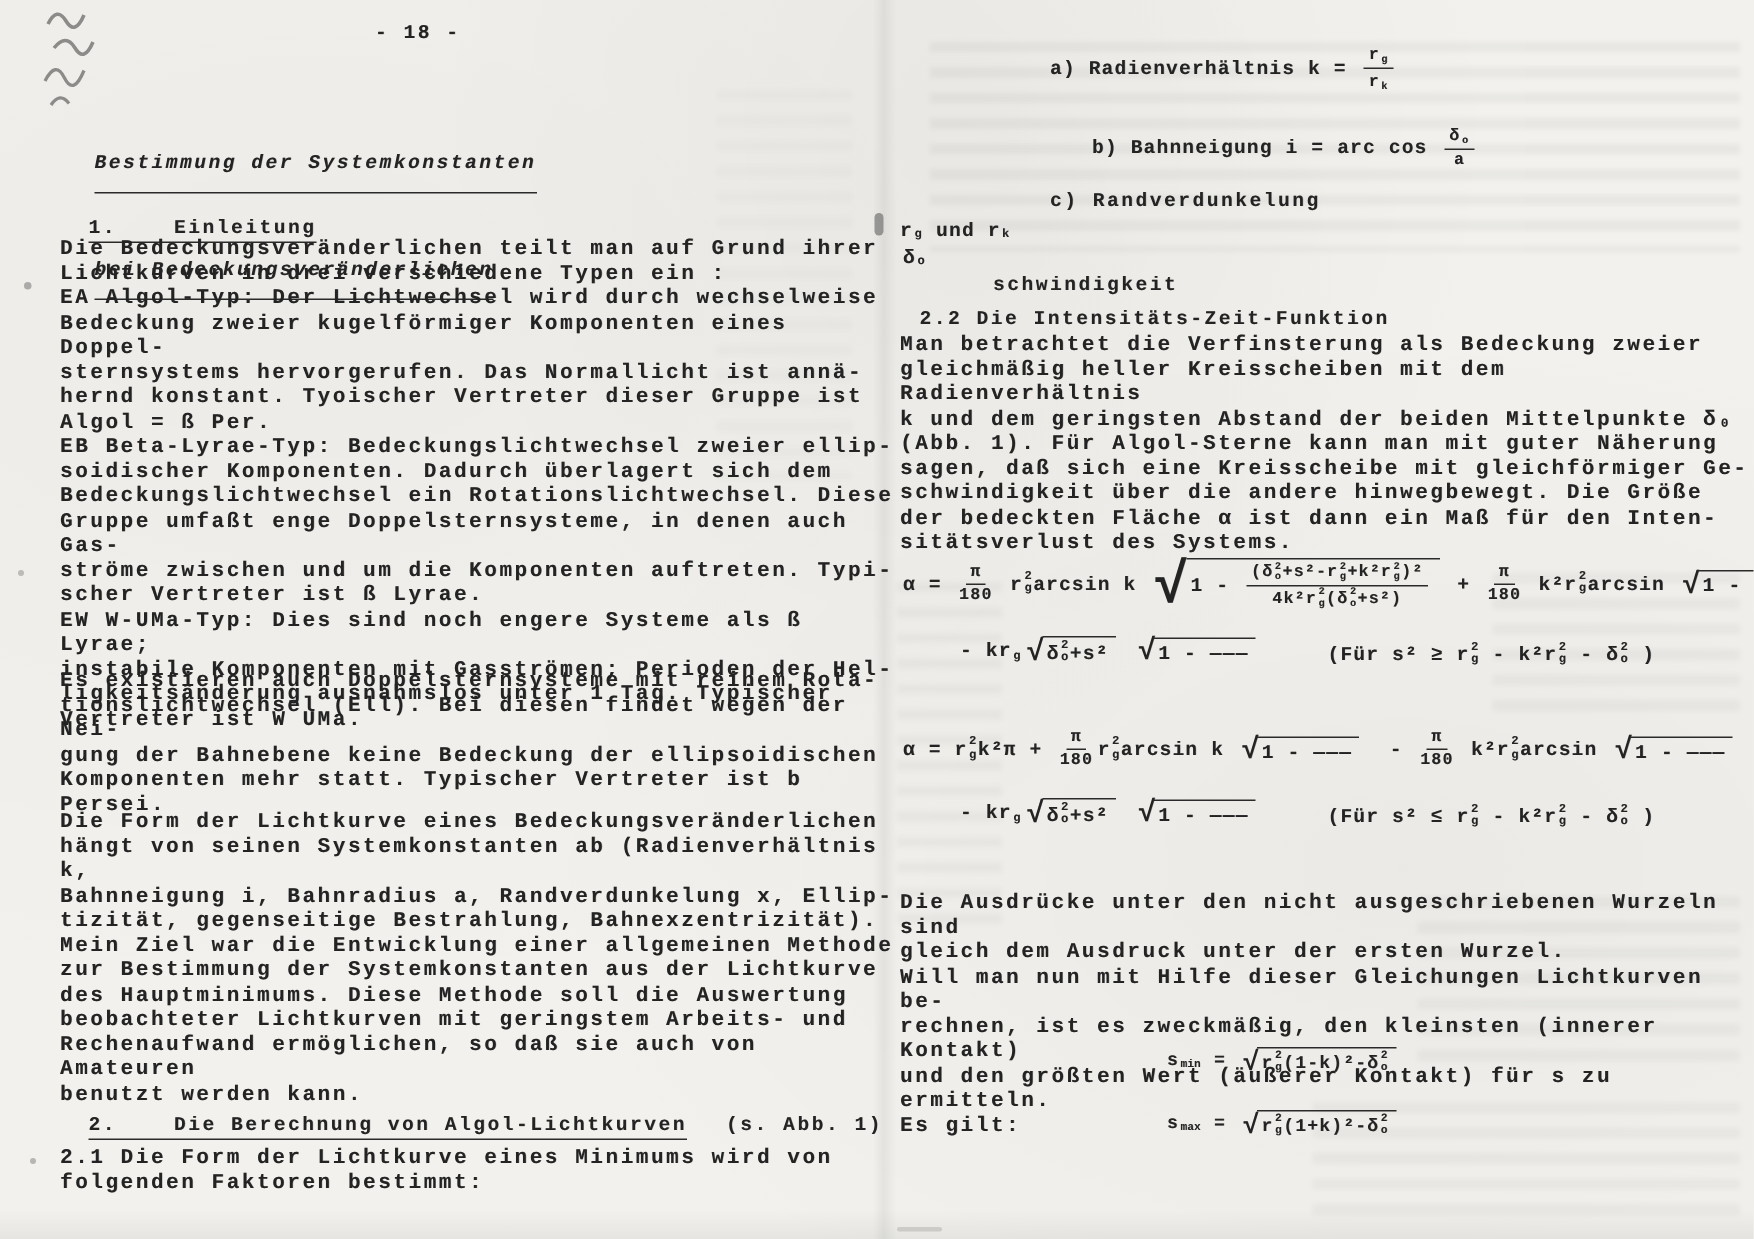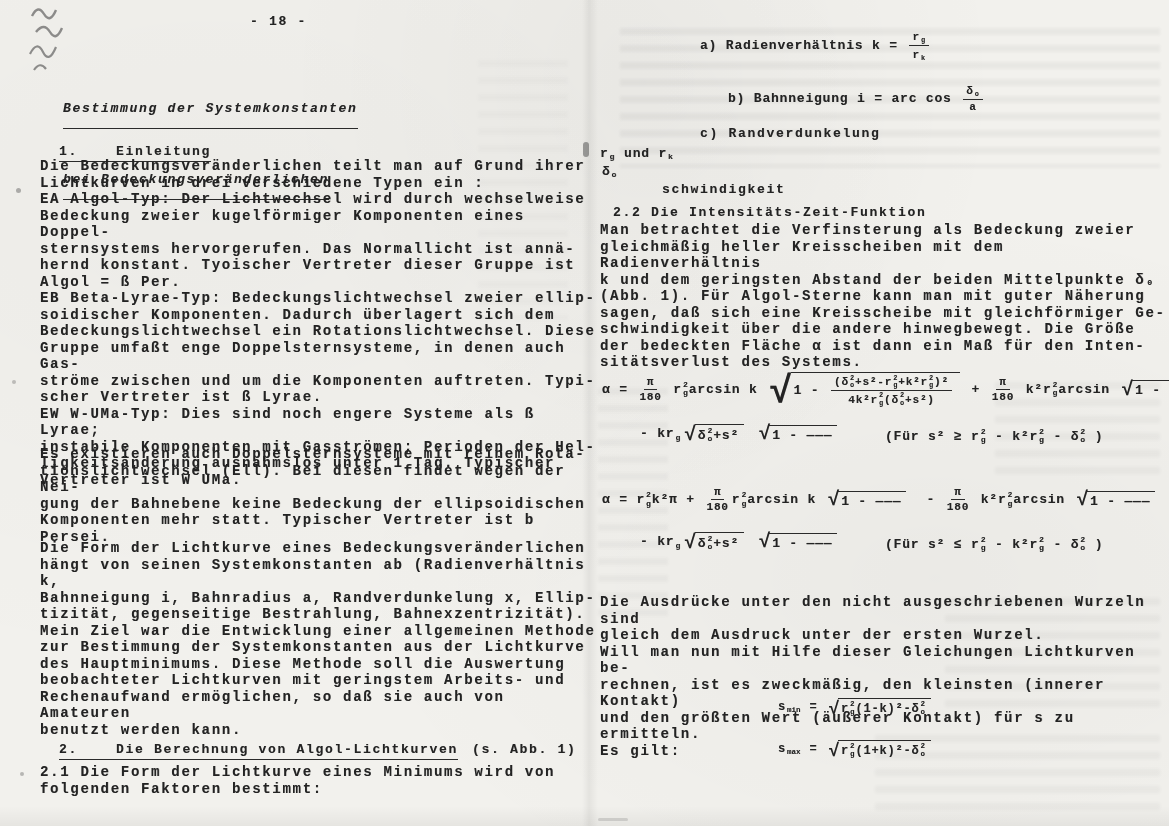--- a/index.html
+++ b/index.html
@@ -95,21 +95,21 @@
 Bahnneigung i, Bahnradius a, Randverdunkelung x, Ellip-
 tizität, gegenseitige Bestrahlung, Bahnexzentrizität).
 Mein Ziel war die Entwicklung einer allgemeinen Methode
 zur Bestimmung der Systemkonstanten aus der Lichtkurve
 des Hauptminimums. Diese Methode soll die Auswertung
 beobachteter Lichtkurven mit geringstem Arbeits- und
 Rechenaufwand ermöglichen, so daß sie auch von Amateuren
 benutzt werden kann.</div>
 
 <div class="hd" style="left:40px;top:727px;">
-  <span class="ul">2.    Die Berechnung von Algol-Lichtkurven</span><span style="margin-left:14px;">(s. Abb. 1)</span>
+  <span class="ul">2.    Die Berechnung von Algol-Lichtkurven</span><span style="margin-left:26px;">(s. Abb. 1)</span>
 </div>
 
 <div class="txt" style="left:40px;top:764px;width:560px;">2.1 Die Form der Lichtkurve eines Minimums wird von
 folgenden Faktoren bestimmt:</div>
 
 <div class="fline" style="left:700px;top:30px;"><span>a) Radienverhältnis k = </span><span class="frac"><span class="num"><span class="vv"><span>r</span><span class="stack"><span class="ss">&nbsp;</span><span class="ss">g</span></span></span></span><span class="den"><span class="vv"><span>r</span><span class="stack"><span class="ss">&nbsp;</span><span class="ss">k</span></span></span></span></span></div>
 <div class="fline" style="left:728px;top:84px;"><span>b) Bahnneigung i = arc cos </span><span class="frac"><span class="num"><span class="vv"><span>δ</span><span class="stack"><span class="ss">&nbsp;</span><span class="ss">o</span></span></span></span><span class="den"><span>a</span></span></span></div>
 <div class="hd" style="left:700px;top:126px;">c) Randverdunkelung</div>
 
 <div class="fline" style="left:600px;top:145px;"><span class="vv"><span>r</span><span class="stack"><span class="ss">&nbsp;</span><span class="ss">g</span></span></span><span> und </span><span class="vv"><span>r</span><span class="stack"><span class="ss">&nbsp;</span><span class="ss">k</span></span></span></div>

